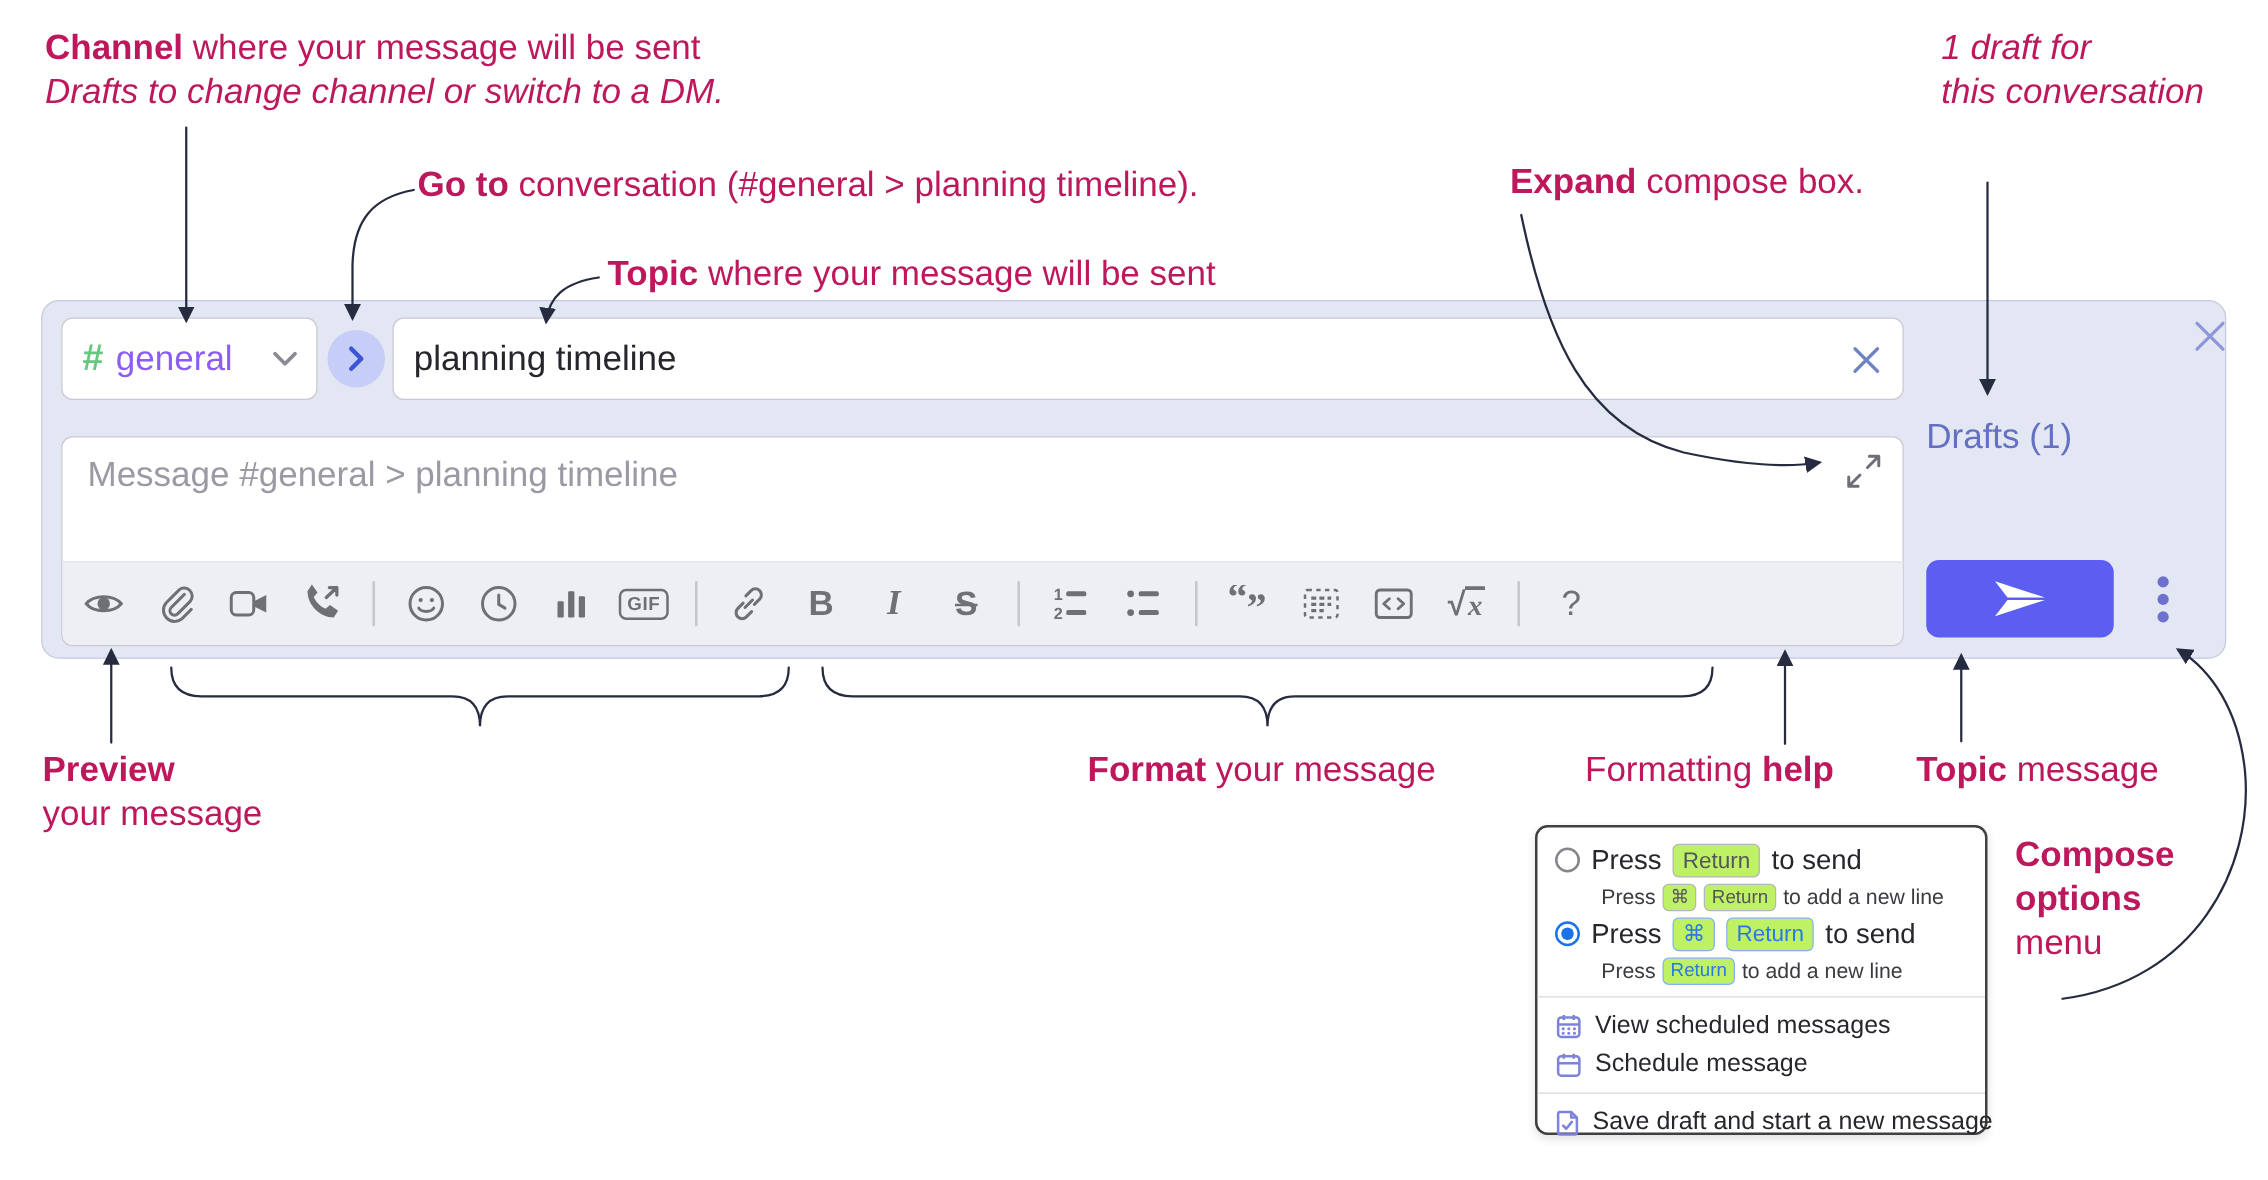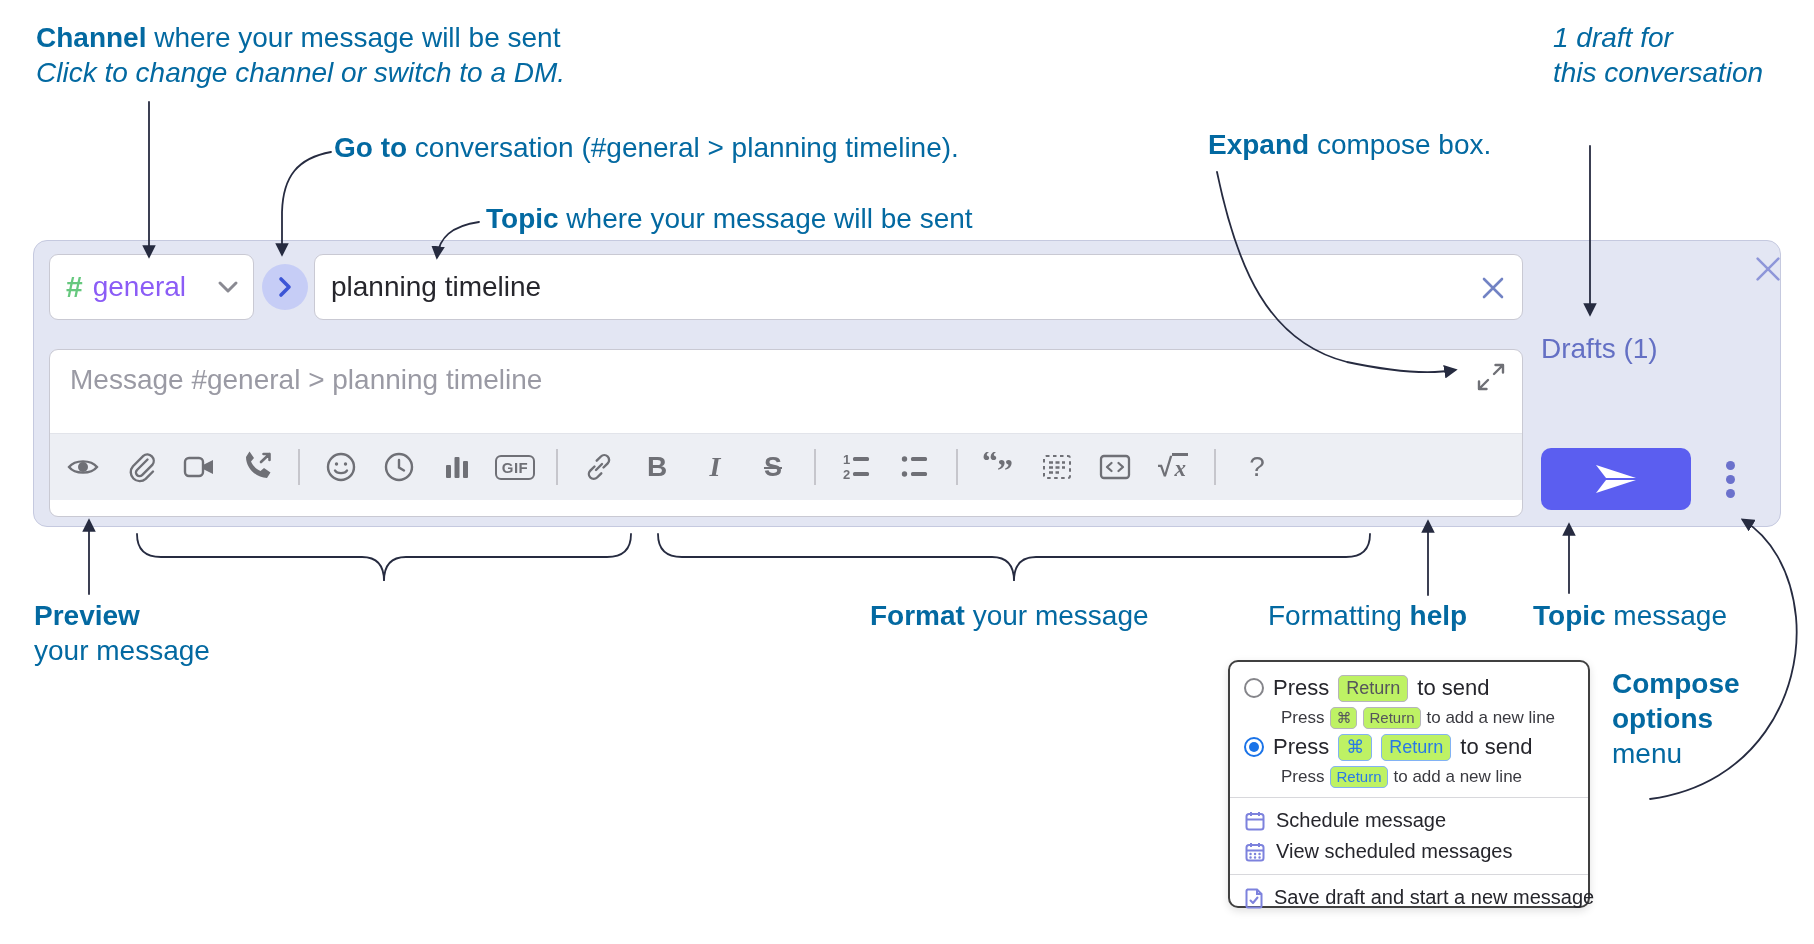--- a/index.html
+++ b/index.html
@@ -1,41 +1,41 @@
 <!DOCTYPE html>
 <html><head>
 <meta charset="utf-8">
 <style>
   html,body{margin:0;padding:0;background:#fff;}
   #stage{position:relative;width:1814px;height:944px;background:#fff;overflow:hidden;
          font-family:"Liberation Sans","DejaVu Sans",sans-serif;color:#262b40;}
 
   
-  .note{position:absolute;font-size:28px;line-height:35px;white-space:nowrap;color:#0369a1;}
+  .note{position:absolute;font-size:28px;line-height:35px;white-space:nowrap;color:#be185d;}
   .note .b{font-weight:bold;}
   .note .i{font-style:italic;}
 
   
   #compose{position:absolute;left:33px;top:240px;width:1748px;height:287px;background:#e3e6f3;
            border:1.5px solid #c5c9df;border-radius:14px;box-sizing:border-box;}
   .white-box{background:#fff;border:1.5px solid #c9c9d3;border-radius:9px;position:absolute;box-sizing:border-box;}
   #channel-select{left:15px;top:13px;width:205px;height:66px;display:flex;align-items:center;padding:0 14px 0 16px;gap:10px;cursor:pointer;}
   #channel-select .hash{font-size:30px;font-weight:bold;}
   #channel-select .cname{font-size:28px;color:#8b5cf6;}
   #channel-select .chev{margin-left:auto;color:#8a8a92;display:flex;}
   #goto-btn{position:absolute;left:228px;top:23px;width:46px;height:46px;border-radius:50%;background:#c6cdf6;
             display:flex;align-items:center;justify-content:center;cursor:pointer;}
   #topic-row{left:280px;top:13px;width:1209px;height:66px;display:flex;align-items:center;padding:0 56px 0 16px;}
   #topic-row .tval{font-size:28px;color:#26262c;}
   #topic-clear{position:absolute;right:14px;top:18px;width:30px;height:30px;display:flex;align-items:center;justify-content:center;cursor:pointer;}
   #compose-close{position:absolute;left:1716px;top:10px;width:36px;height:36px;display:flex;align-items:center;justify-content:center;cursor:pointer;}
   #msg-box{left:15px;top:108px;width:1474px;height:168px;overflow:hidden;}
   #msg-box .placeholder{padding:14px 0 0 20px;font-size:28px;color:#9a9aa4;}
   #expand-btn{position:absolute;top:12px;right:16px;cursor:pointer;display:flex;}
-  #toolbar{position:absolute;left:0;right:0;bottom:16px;height:66px;background:#edeff4;display:flex;align-items:center;
+  #toolbar{position:absolute;left:0;right:0;bottom:0;height:66px;background:#edeff4;display:flex;align-items:center;
            padding:0 16px;gap:24px;border-top:1px solid #e2e4ea;}
   .tb-icon{width:34px;height:36px;display:flex;align-items:center;justify-content:center;color:#6f7076;cursor:pointer;flex:none;}
   .tb-div{width:2px;height:36px;background:#c6c6cc;flex:none;}
   .tglyph{color:#6f7076;font-weight:bold;line-height:1;}
   .gifbox{font-size:15px;font-weight:bold;border:2.5px solid #6f7076;border-radius:6px;padding:3px 5px;letter-spacing:.5px;}
   #drafts{position:absolute;left:1507px;top:92px;font-size:28px;color:#6470c4;cursor:pointer;}
   #send-btn{position:absolute;left:1507px;top:207px;width:150px;height:62px;background:#5b5ef0;border-radius:10px;
             display:flex;align-items:center;justify-content:center;cursor:pointer;}
   #ellipsis{position:absolute;left:1674px;top:207px;width:44px;height:62px;display:flex;flex-direction:column;
             align-items:center;justify-content:center;gap:5px;cursor:pointer;}
@@ -58,21 +58,21 @@
 
   #overlay{position:absolute;left:0;top:0;pointer-events:none;}
 </style>
 </head>
 <body>
 
 <div id="stage">
 
   <div class="note" style="left:36px;top:20px;">
     <div><span class="b">Channel</span><span> where your message will be sent</span></div>
-    <div class="i">Click to change channel or switch to a DM.</div>
+    <div class="i">Drafts to change channel or switch to a DM.</div>
   </div>
   <div class="note" style="left:334px;top:130px;">
     <span class="b">Go to</span><span> conversation (#general &gt; planning timeline).</span>
   </div>
   <div class="note" style="left:486px;top:201px;">
     <span class="b">Topic</span><span> where your message will be sent</span>
   </div>
   <div class="note" style="left:1208px;top:127px;">
     <span class="b">Expand</span><span> compose box.</span>
   </div>
@@ -289,33 +289,33 @@
         <span>Press </span>
         <span class="kbd blue">Return</span>
         <span> to add a new line</span>
       </div>
       <div class="m-div"></div>
       <div class="m-item">
         <span style="display: flex;">
           <svg width="22" height="22" viewBox="0 0 22 22" fill="none" stroke="#7d82dd" stroke-width="2">
             <rect x="2.5" y="4" width="17" height="15.5" rx="2.5"></rect>
             <path d="M7 2 v4 M15 2 v4 M2.5 9.5 h17"></path>
+            <path d="M6.5 13 h.1 M11 13 h.1 M15.5 13 h.1 M6.5 16.5 h.1 M11 16.5 h.1 M15.5 16.5 h.1" stroke-width="2.4" stroke-linecap="round"></path>
           </svg>
         </span>
-        <span>Schedule message</span>
+        <span>View scheduled messages</span>
       </div>
       <div class="m-item">
         <span style="display: flex;">
           <svg width="22" height="22" viewBox="0 0 22 22" fill="none" stroke="#7d82dd" stroke-width="2">
             <rect x="2.5" y="4" width="17" height="15.5" rx="2.5"></rect>
             <path d="M7 2 v4 M15 2 v4 M2.5 9.5 h17"></path>
-            <path d="M6.5 13 h.1 M11 13 h.1 M15.5 13 h.1 M6.5 16.5 h.1 M11 16.5 h.1 M15.5 16.5 h.1" stroke-width="2.4" stroke-linecap="round"></path>
           </svg>
         </span>
-        <span>View scheduled messages</span>
+        <span>Schedule message</span>
       </div>
       <div class="m-div"></div>
       <div class="m-item">
         <span style="display: flex;">
           <svg width="20" height="22" viewBox="0 0 20 22" fill="none" stroke="#7d82dd" stroke-width="2">
             <path d="M3 2.5 h10 l4.5 4.5 v12 a1.5 1.5 0 0 1 -1.5 1.5 h-12 a1.5 1.5 0 0 1 -1.5 -1.5 v-15 a1.5 1.5 0 0 1 1.5 -1.5 Z"></path>
             <path d="M13 2.5 v4.5 h4.5"></path>
             <path d="M6.5 13.5 l2.5 2.5 4.5 -5.5" stroke-linecap="round" stroke-linejoin="round"></path>
           </svg>
         </span>

